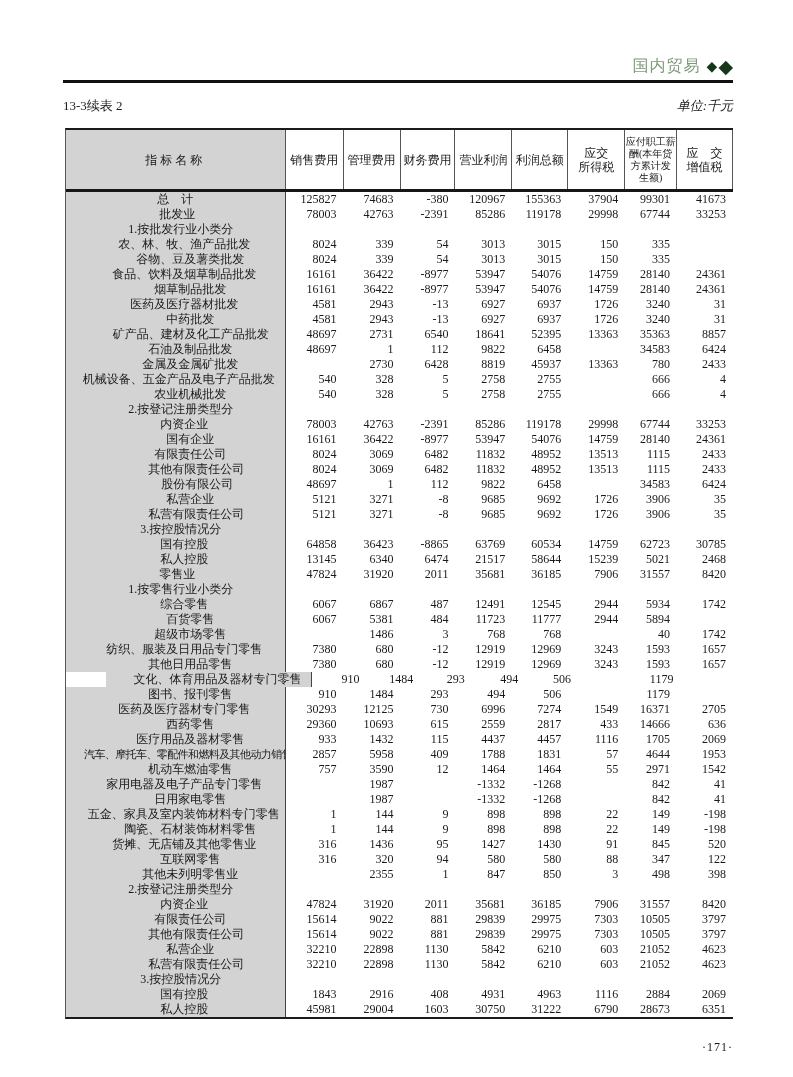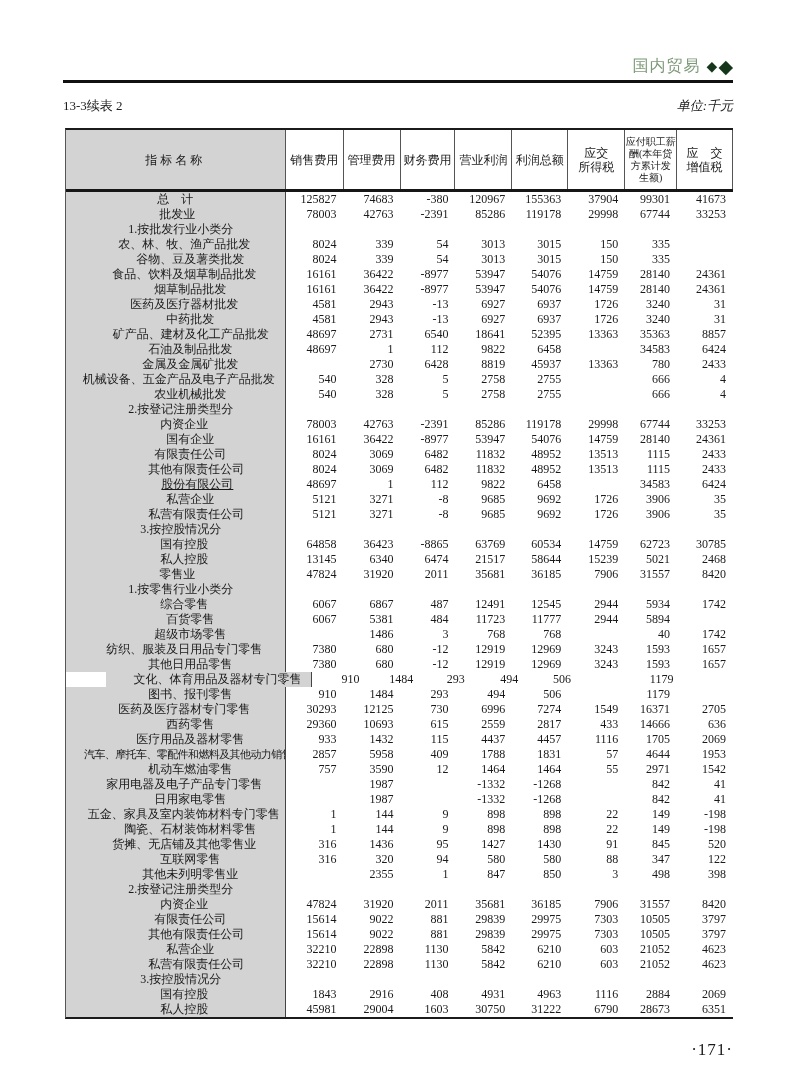--- a/index.html
+++ b/index.html
@@ -43,21 +43,21 @@
   }
   .label.center { text-align:center; padding-left:0 !important; }
   .label.tight { font-size:11px; letter-spacing:-0.6px; }
   .num { text-align:right; padding-right:7px; font-size:12px; }
   .c0 { width:220px;text-align:center; }
   .c1 { width:58px; } .c2 { width:57px; } .c3 { width:55px; }
   .c4 { width:57px; } .c5 { width:56px; } .c6 { width:57px; }
   .c7 { width:52px; } .c8 { width:56px; }
 
   
-  .footer { position:absolute; left:65px; top:1040px; width:668px; text-align:right; font-size:17px; letter-spacing:1px; }
+  .footer { position:absolute; left:65px; top:1040px; width:668px; text-align:right; font-size:12px; letter-spacing:1px; }
 </style>
 </head>
 <body>
 
 <div class="masthead">
   <span class="chapter-title">国内贸易</span><span class="diamond small">◆</span><span class="diamond large">◆</span>
 </div>
 <div class="rule"></div>
 
 <div class="meta-row">
@@ -286,21 +286,21 @@
         <div class="num c1">8024</div>
         <div class="num c2">3069</div>
         <div class="num c3">6482</div>
         <div class="num c4">11832</div>
         <div class="num c5">48952</div>
         <div class="num c6">13513</div>
         <div class="num c7">1115</div>
         <div class="num c8">2433</div>
       </div>
       <div class="trow">
-        <div class="c0 label" style="padding-left: 44px; text-decoration: underline;">股份有限公司</div>
+        <div class="c0 label" style="padding-left: 44px;">股份有限公司</div>
         <div class="num c1">48697</div>
         <div class="num c2">1</div>
         <div class="num c3">112</div>
         <div class="num c4">9822</div>
         <div class="num c5">6458</div>
         <div class="num c6"></div>
         <div class="num c7">34583</div>
         <div class="num c8">6424</div>
       </div>
       <div class="trow">

